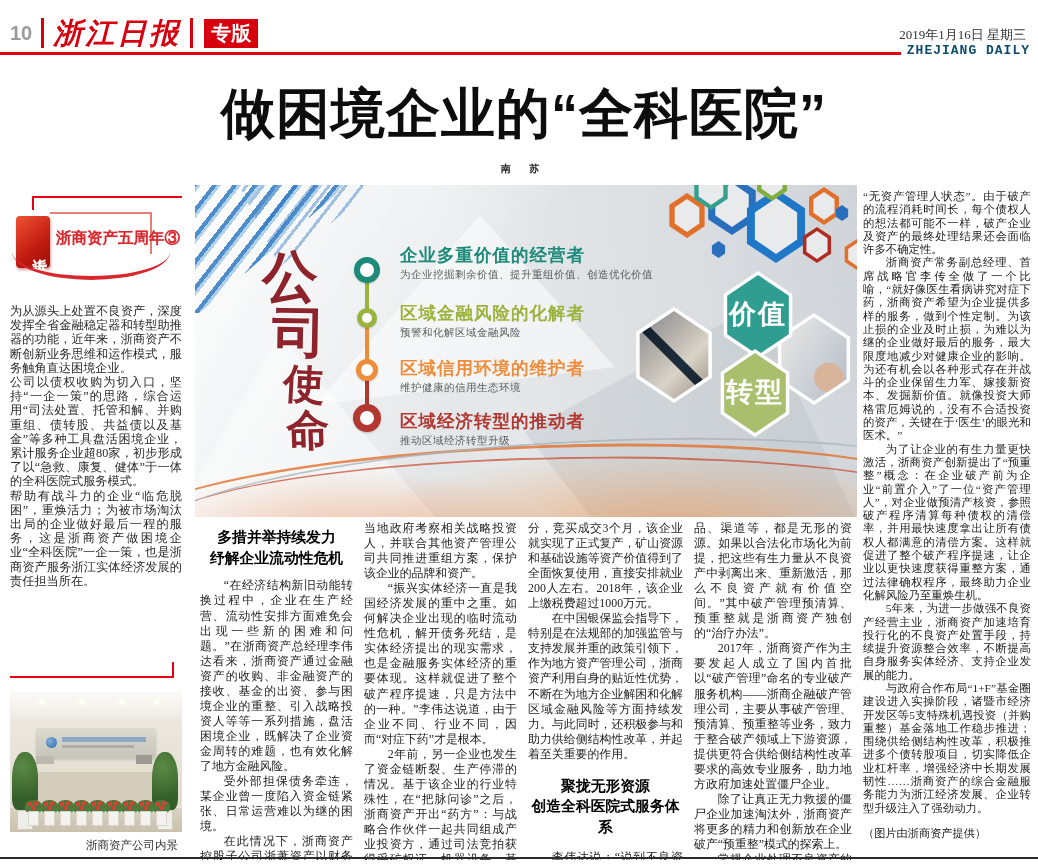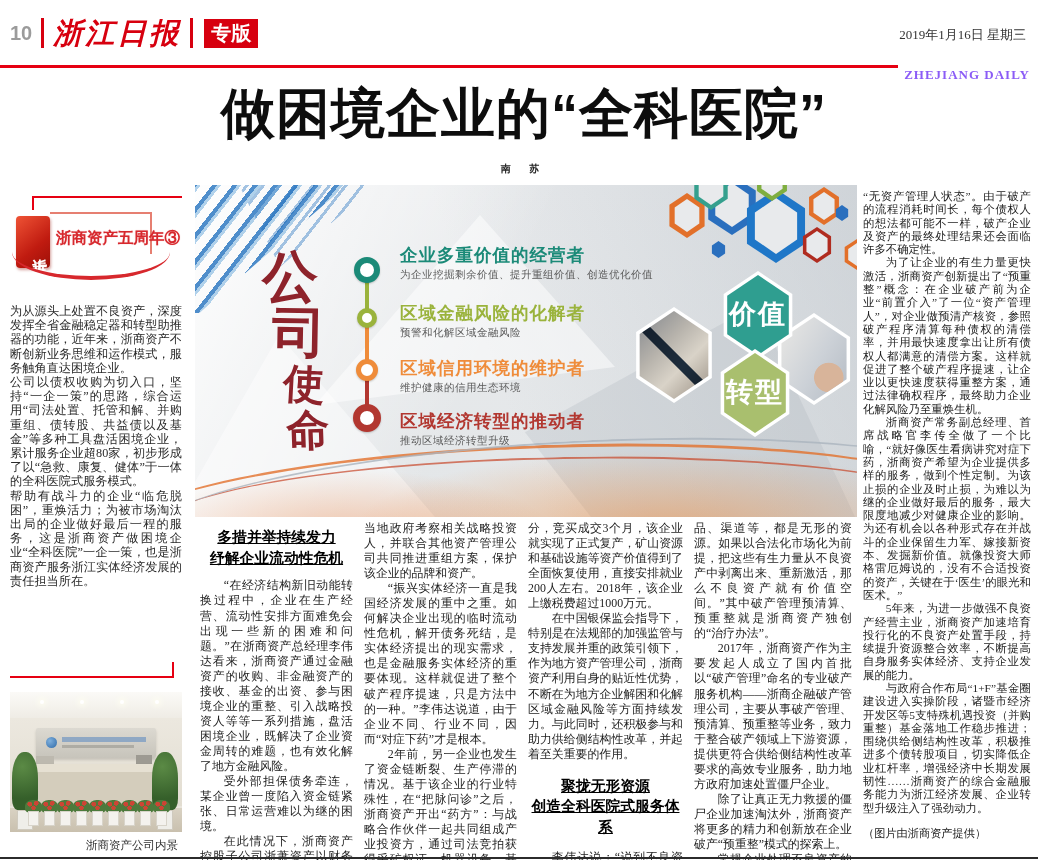--- a/index.html
+++ b/index.html
@@ -15,22 +15,22 @@
     display:flex; justify-content:space-between; align-items:flex-end; }
   .mh-left{ display:flex; align-items:center; }
   .page-num{ font-family:"Liberation Sans",sans-serif; font-size:20px; font-weight:bold; color:#9b9b9b; line-height:1; }
   .vrule{ width:3px; height:30px; background:#d7000f; margin:0 9px; }
   .paper-name{ font-size:29px; font-weight:bold; font-style:italic; color:#d7000f; letter-spacing:3px; line-height:1; }
   .section-tag{ background:#d7000f; color:#fff; font-family:"Liberation Sans",sans-serif;
     font-weight:bold; font-size:20px; line-height:1; padding:4px 7px 5px; margin-left:2px; }
   .mh-date{ font-size:13px; color:#333; padding-bottom:4px; }
   .red-rule-row{ position:absolute; top:46px; left:0; right:8px; display:flex; align-items:center; }
   .red-rule{ flex:1; height:3px; background:#e60012; }
-  .daily-en{ font-family:Liberation Serif, serif; font-weight:bold; font-size:13px;
-    color:#8b5cf6; margin-left:6px; letter-spacing:1px; transform:translateY(-3px);margin-top:24px; }
+  .daily-en{ font-family:Liberation Mono, monospace; font-weight:bold; font-size:13px;
+    color:#0c4a6e; margin-left:6px; letter-spacing:1px; transform:translateY(-3px); }
   
   .headline{ position:absolute; top:82px; left:188px; width:672px; text-align:center;
     font-family:"Liberation Sans",sans-serif; font-weight:900; font-size:54px;
     letter-spacing:1px; color:#0d0d0d; line-height:1.15; }
   .byline{ position:absolute; top:162px; left:188px; width:672px; text-align:center;
     font-size:10px; letter-spacing:8px; color:#222; font-weight:bold; }
   
   .sidebar{ position:absolute; left:10px; top:196px; width:172px; }
   .corner-tl{ height:14px; margin-left:22px; border-top:2px solid #e60012; border-left:2px solid #e60012; }
   .badge{ position:relative; height:80px; margin-top:2px; }
@@ -131,21 +131,21 @@
     font-size:11.9px; line-height:15.05px; text-align:justify; color:#1d1d1d; }
   .col .para{ margin:0; text-indent:2em; }
   .col .para.cont{ text-indent:0; }
   .col-a{ left:200px; width:153px; }
   .col-b{ left:364px; width:153px; }
   .col-c{ left:528px; width:155px; }
   .col-d{ left:694px; width:158px; }
   .col-r{ left:863px; top:190px; height:668px; width:168px; font-size:11.4px; line-height:13.3px; }
   .col-heading{ text-align:center; font-family:"Liberation Sans",sans-serif; font-weight:bold;
     font-size:14.8px; line-height:1.4; color:#000; margin:6px 0 10px; }
-  .col-heading span{ display:block;text-decoration:underline; }
+  .col-heading span{ display:block; }
   .col-c .col-heading{ margin:14px 0 12px; }
   .credit{ text-align:left; margin-top:12px; font-size:11.2px; color:#222; }
   .bottom-rule{ position:absolute; left:0; right:0; top:857px; height:2px; background:#2b2b2b; }
 </style>
 </head>
 <body>
 
 <div class="page">
 
   <header class="masthead">
@@ -355,22 +355,22 @@
         <p class="para cont">品、渠道等，都是无形的资源。如果以合法化市场化为前提，把这些有生力量从不良资产中剥离出来、重新激活，那么不良资产就有价值空间。”其中破产管理预清算、预重整就是浙商资产独创的“治疗办法”。</p>
         <p class="para">2017年，浙商资产作为主要发起人成立了国内首批以“破产管理”命名的专业破产服务机构——浙商企融破产管理公司，主要从事破产管理、预清算、预重整等业务，致力于整合破产领域上下游资源，提供更符合供给侧结构性改革要求的高效专业服务，助力地方政府加速处置僵尸企业。</p>
         <p class="para">除了让真正无力救援的僵尸企业加速淘汰外，浙商资产将更多的精力和创新放在企业破产“预重整”模式的探索上。</p>
         <p class="para">常规企业处理不良资产的方式都是走破产流程。所有不良资产在正式进入破产程序前，都属于</p>
       </div>
   </div>
 
   <div class="col col-r">
     <div>
         <p class="para cont">“无资产管理人状态”。由于破产的流程消耗时间长，每个债权人的想法都可能不一样，破产企业及资产的最终处理结果还会面临许多不确定性。</p>
+        <p class="para">浙商资产常务副总经理、首席战略官李传全做了一个比喻，“就好像医生看病讲究对症下药，浙商资产希望为企业提供多样的服务，做到个性定制。为该止损的企业及时止损，为难以为继的企业做好最后的服务，最大限度地减少对健康企业的影响。为还有机会以各种形式存在并战斗的企业保留生力军、嫁接新资本、发掘新价值。就像投资大师格雷厄姆说的，没有不合适投资的资产，关键在于‘医生’的眼光和医术。”</p>
         <p class="para">为了让企业的有生力量更快激活，浙商资产创新提出了“预重整”概念：在企业破产前为企业“前置介入”了一位“资产管理人”，对企业做预清产核资，参照破产程序清算每种债权的清偿率，并用最快速度拿出让所有债权人都满意的清偿方案。这样就促进了整个破产程序提速，让企业以更快速度获得重整方案，通过法律确权程序，最终助力企业化解风险乃至重焕生机。</p>
-        <p class="para">浙商资产常务副总经理、首席战略官李传全做了一个比喻，“就好像医生看病讲究对症下药，浙商资产希望为企业提供多样的服务，做到个性定制。为该止损的企业及时止损，为难以为继的企业做好最后的服务，最大限度地减少对健康企业的影响。为还有机会以各种形式存在并战斗的企业保留生力军、嫁接新资本、发掘新价值。就像投资大师格雷厄姆说的，没有不合适投资的资产，关键在于‘医生’的眼光和医术。”</p>
         <p class="para">5年来，为进一步做强不良资产经营主业，浙商资产加速培育投行化的不良资产处置手段，持续提升资源整合效率，不断提高自身服务实体经济、支持企业发展的能力。</p>
         <p class="para">与政府合作布局“1+F”基金圈建设进入实操阶段，诸暨市经济开发区等5支特殊机遇投资（并购重整）基金落地工作稳步推进；围绕供给侧结构性改革，积极推进多个债转股项目，切实降低企业杠杆率，增强经济中长期发展韧性……浙商资产的综合金融服务能力为浙江经济发展、企业转型升级注入了强劲动力。</p>
       </div>
     <div class="credit">（图片由浙商资产提供）</div>
   </div>
 
   <div class="bottom-rule"></div>
 </div>
 
 </body></html>

